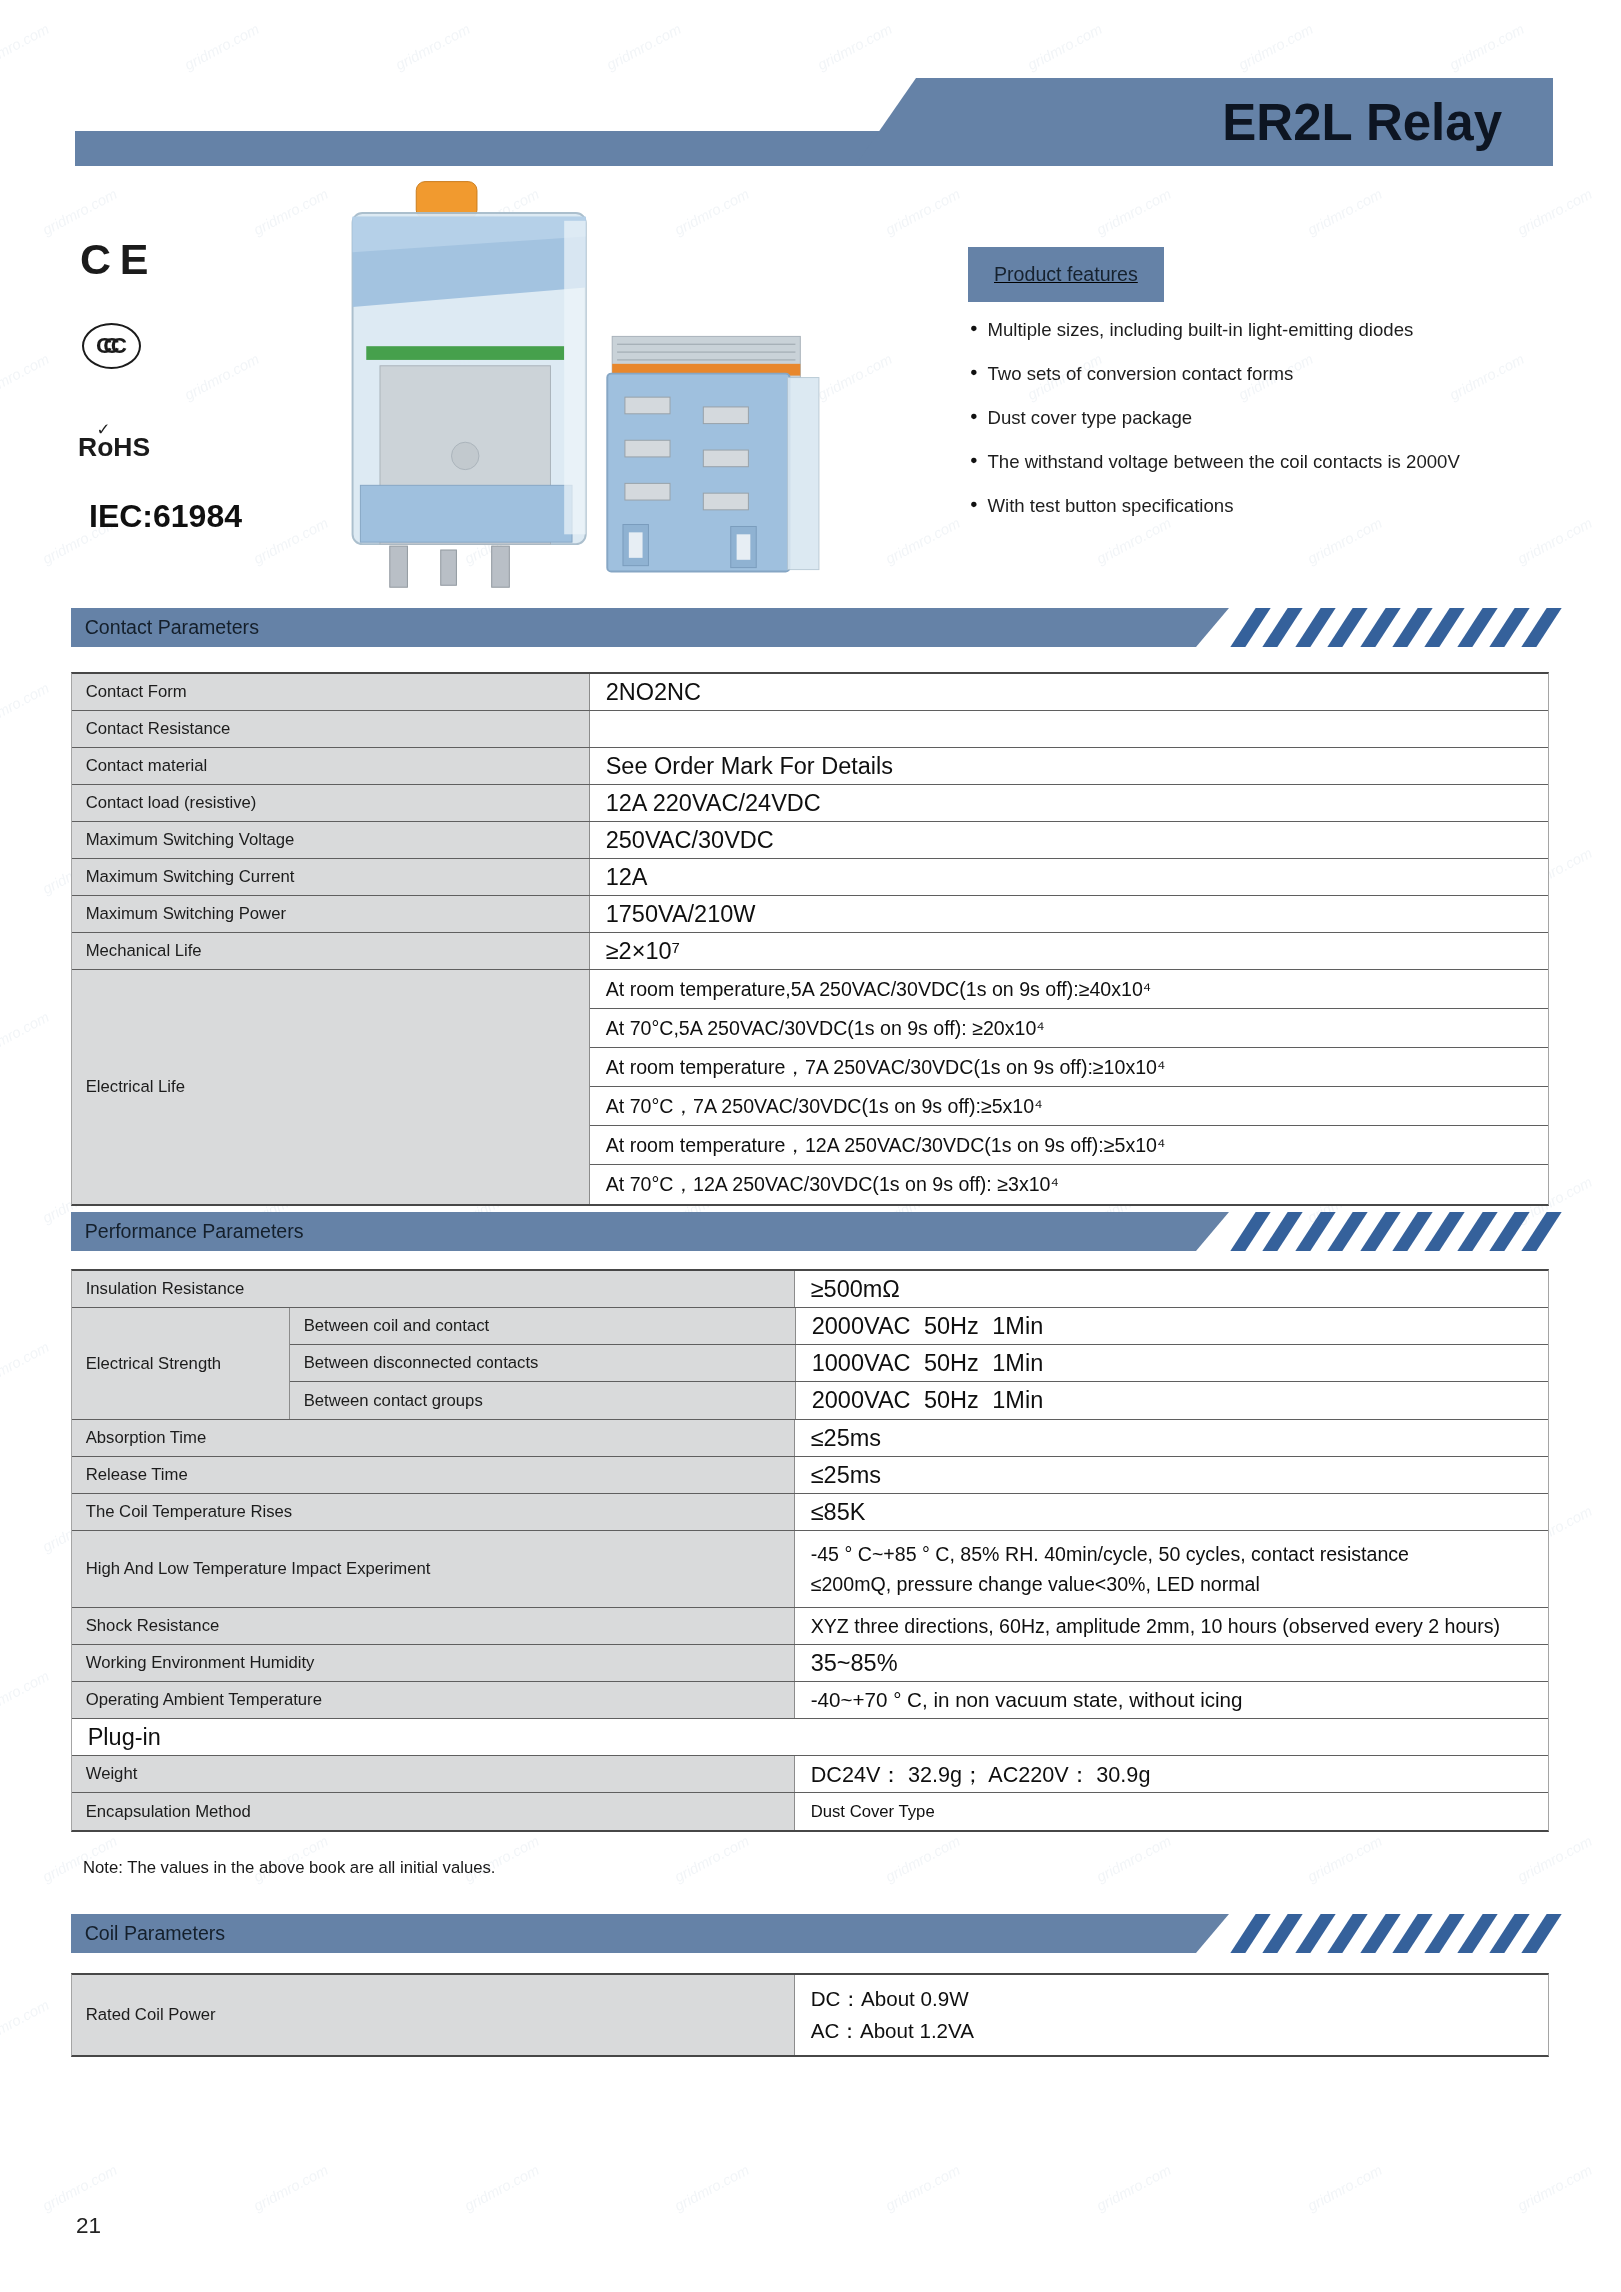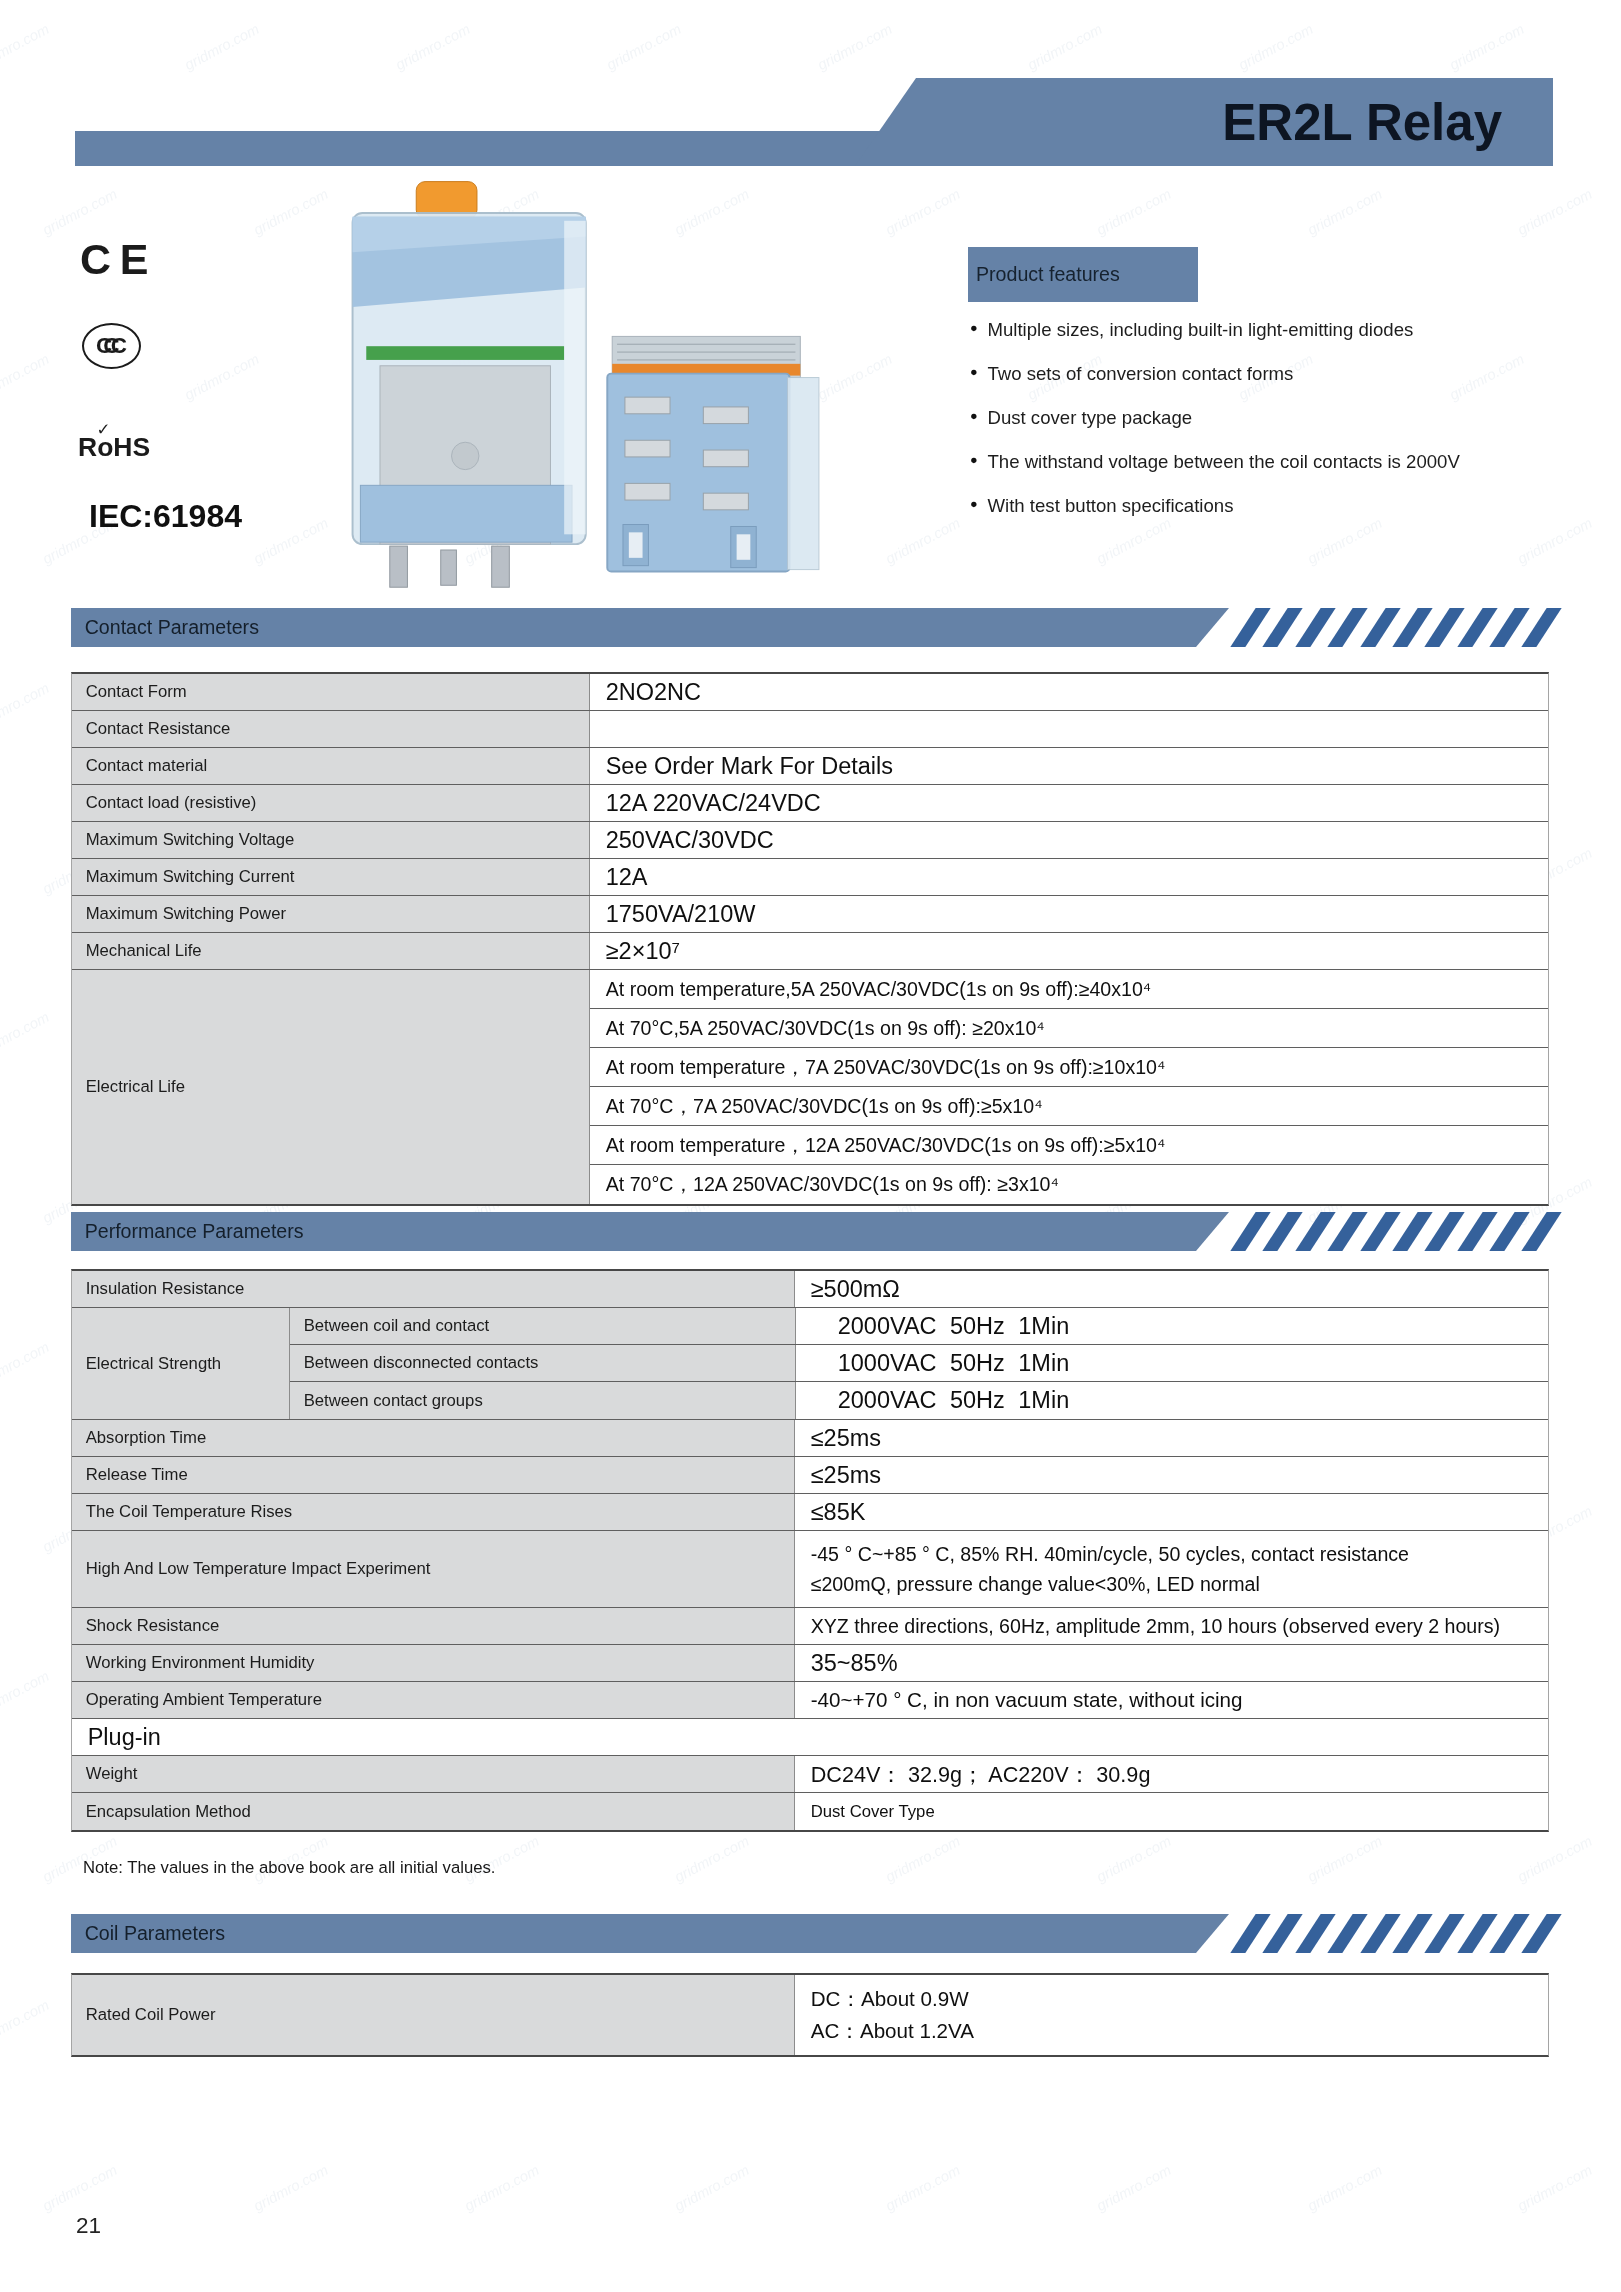--- a/index.html
+++ b/index.html
@@ -32,22 +32,22 @@
     display:flex;align-items:center;justify-content:center;z-index:2;}
   .ccc span{font-size:22.5px;font-weight:bold;letter-spacing:-8.8px;padding-right:8.8px;color:#1b1b1b;line-height:1;}
   .rohs{position:absolute;left:78px;top:432px;font-size:26.5px;font-weight:600;color:#1b1b1b;z-index:2;}
   .rohs .chk{position:absolute;top:-12.7px;left:18.6px;font-size:16.7px;font-weight:bold;}
   .iec{position:absolute;left:78px;top:498px;font-size:32px;font-weight:bold;color:#101010;z-index:2;margin-left:11px;}
 
   
   .photo{position:absolute;left:323px;top:162px;width:500px;height:436px;z-index:2;}
 
   
-  .feat-box{position:absolute;left:968px;top:247px;width:230px;height:55px;background:var(--blue);
-    display:flex;align-items:center;padding-left:8px;z-index:2;}
+  .feat-box{position:absolute;left:968px;top:247px;width:196px;height:55px;background:var(--blue);
+    display:flex;align-items:center;padding-left:26px;z-index:2;text-decoration:underline;}
   .feat-box span{font-size:19.6px;color:#16222f;}
   .feat-list{position:absolute;left:970px;top:320px;width:608px;list-style:none;z-index:2;}
   .feat-list li{display:flex;align-items:flex-start;margin-bottom:24.5px;font-size:18.6px;color:#1d1d1d;line-height:1.05;}
   .feat-list .dot{font-size:12.7px;margin:2px 9.8px 0 0;color:#111;}
 
   
   .secbar{position:absolute;left:71px;width:1482px;height:39px;z-index:2;}
   .secbar-fill{position:absolute;left:0;top:0;width:1158px;height:100%;background:var(--blue);
     clip-path:polygon(0 0,100% 0,calc(100% - 33px) 100%,0 100%);
     display:flex;align-items:center;padding-left:13.7px;}
@@ -68,21 +68,21 @@
 
   
   .elist{flex:1;display:flex;flex-direction:column;}
   .eitem{height:39px;display:flex;align-items:center;padding-left:15.7px;font-size:19.6px;color:#101010;
     border-bottom:1px solid var(--bline);}
   .eitem:last-child{border-bottom:none;}
 
   
   .es-outer{width:218px;flex:0 0 218px;}
   .es-sub{flex:1;display:flex;flex-direction:column;}
-  .es-row{display:flex;height:37px;border-bottom:1px solid var(--bline);gap:26px;}
+  .es-row{display:flex;height:37px;border-bottom:1px solid var(--bline);}
   .es-row:last-child{border-bottom:none;}
   .es-lbl{width:506px;flex:0 0 506px;}
   .es-val{font-size:23.5px;word-spacing:6.9px;}
 
   .h79{min-height:77px;}
   .h82{min-height:80px;}
   .two-line{flex-direction:column;align-items:flex-start;justify-content:center;font-size:19.6px;line-height:1.55;}
   .fs20{font-size:19.6px;}
   .fs21{font-size:20.6px;}
   .fs22{font-size:21.6px;}

